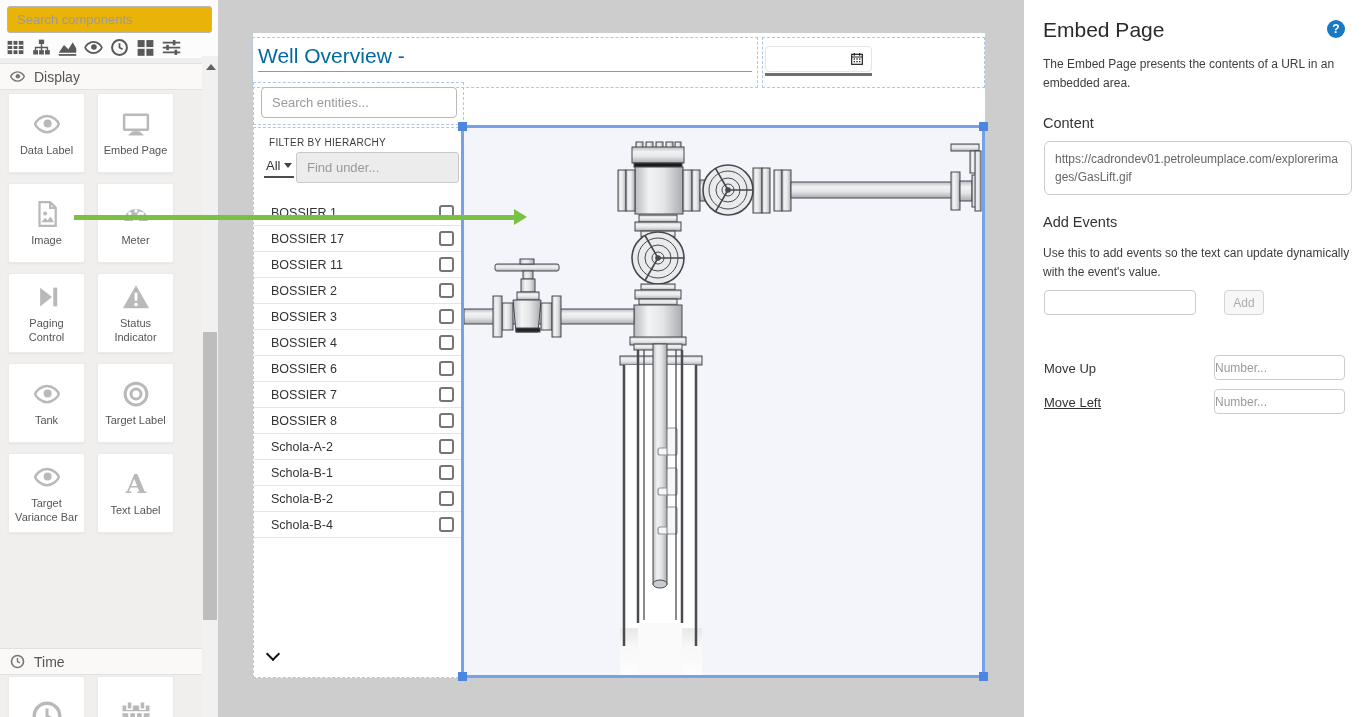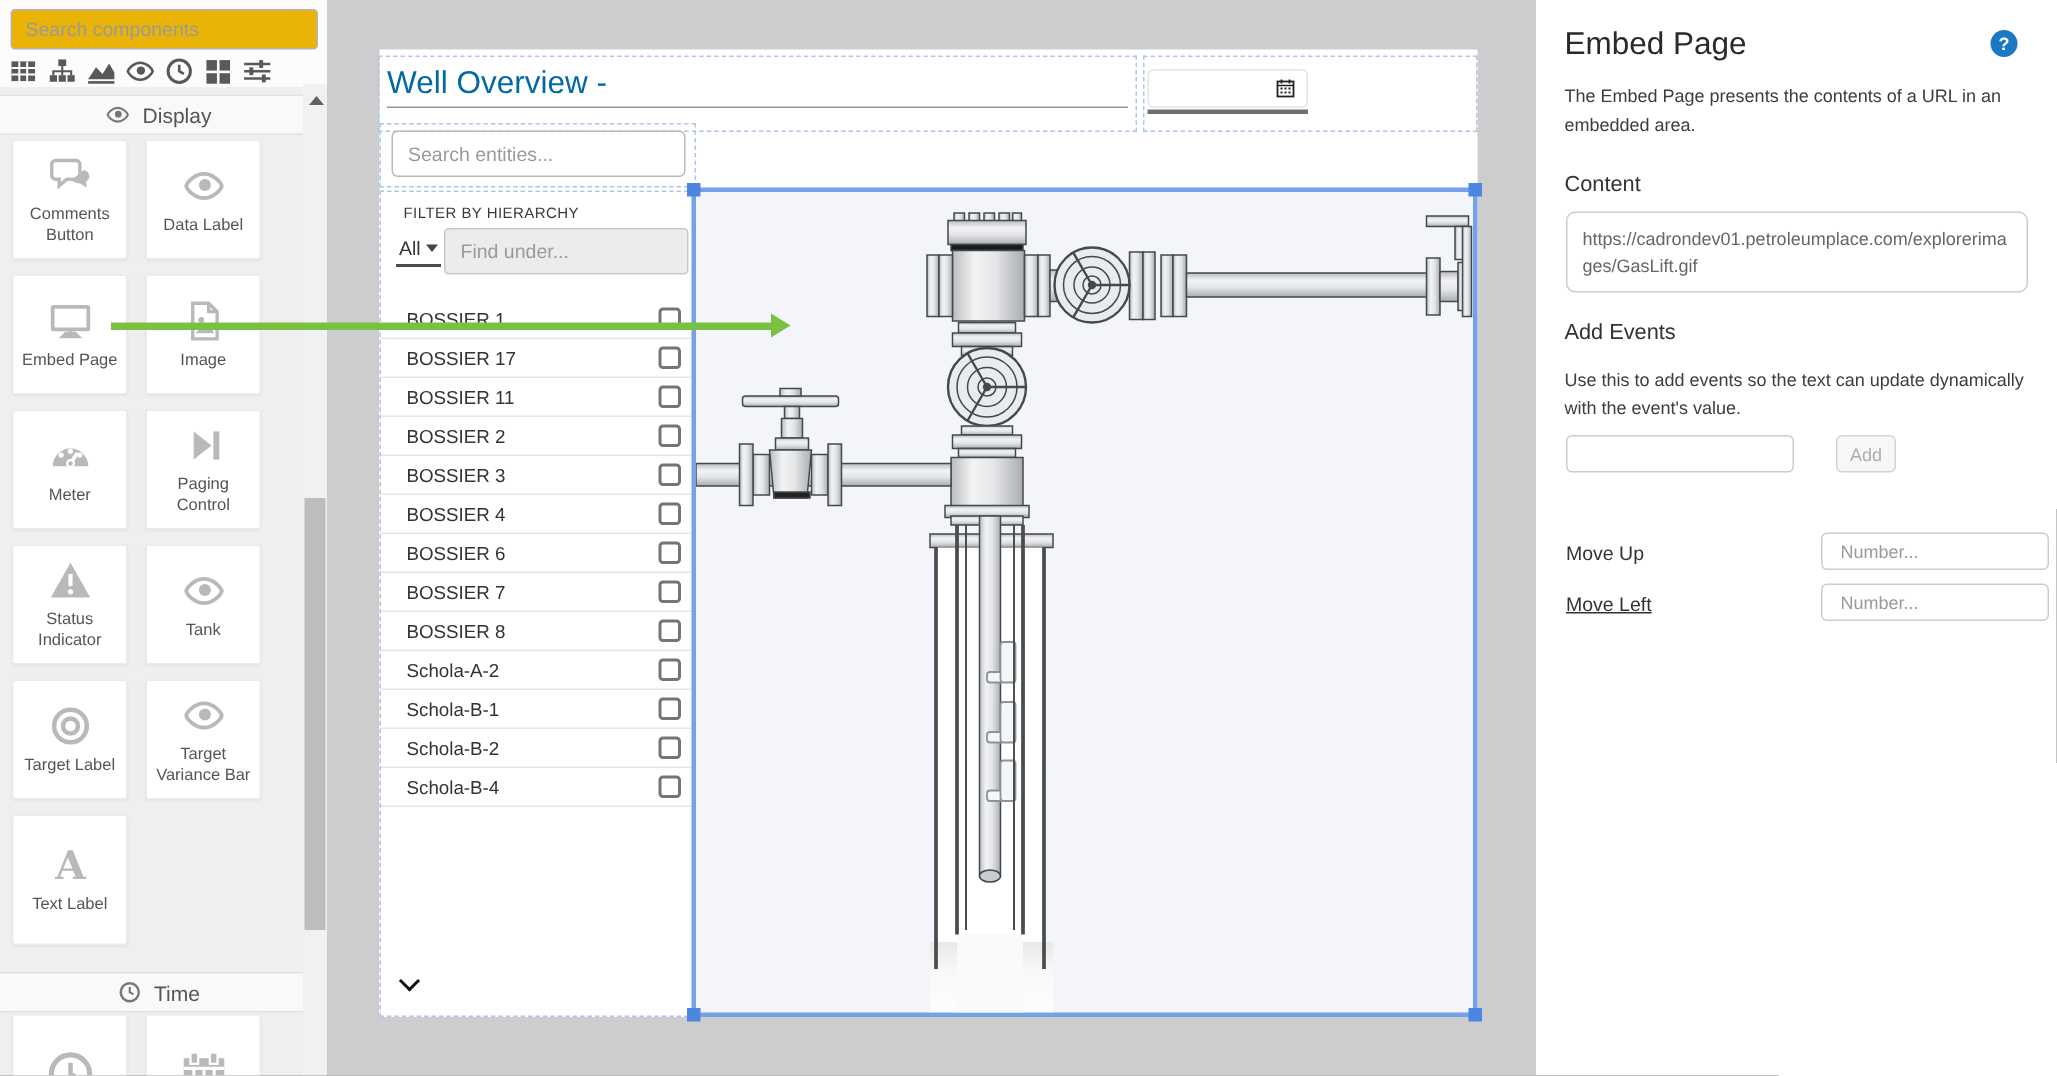--- a/index.html
+++ b/index.html
@@ -14,21 +14,21 @@
   
   .sidebar{left:0;top:0;width:218px;height:717px;background:#f1efee;}
   .sidebar-top{left:0;top:0;width:218px;height:58px;background:#fcfcfc;}
   .comp-search{left:7px;top:6px;width:205px;height:27px;border:1px solid #b5b5b5;border-radius:3px;
     padding-left:9px;font:13px "Liberation Sans",sans-serif;color:#444;background:#eab308;outline:none;}
   .comp-search::placeholder{color:#9a9a9a;}
   .toolbar{left:5px;top:37px;width:200px;height:21px;display:flex;gap:5px;color:#595959;}
   .toolbar .tb-icon{width:21px;height:21px;}
   .section-header{left:0;width:202px;height:27px;background:#faf9f8;border-top:1px solid #e3e1df;
     border-bottom:1px solid #e3e1df;display:flex;align-items:center;gap:8px;padding-left:9px;
-    font-size:14px;color:#555;justify-content:center;}
+    font-size:14px;color:#555;}
   .section-header .sec-icon{width:17px;height:17px;color:#777;flex:0 0 auto;}
   .tiles{left:8px;width:166px;display:grid;grid-template-columns:77px 77px;column-gap:12px;row-gap:10px;}
   .tiles-display{top:93px;grid-template-rows:repeat(5,80px) 87px;}
   .tiles-time{top:676px;grid-template-rows:80px;}
   .tile{background:#fff;border:1px solid #ecebe9;border-radius:2px;box-shadow:0 1px 2px rgba(0,0,0,.05);
     display:flex;flex-direction:column;align-items:center;justify-content:center;gap:5px;padding:5px 2px;}
   .tile-icon{width:30px;height:30px;color:#b9b9b9;}
   .tile-label{font-size:11px;line-height:1.22;color:#555;text-align:center;}
   .icon svg,.tile-icon svg,.tb-icon svg,.sec-icon svg{width:100%;height:100%;display:block;}
 
@@ -93,21 +93,21 @@
   .content-box{left:20px;top:141px;width:308px;min-height:52px;border:1px solid #ccc;border-radius:6px;
     padding:8px 10px;font-size:12px;line-height:1.5;color:#666;word-break:break-all;background:#fff;}
   .lbl-events{left:19px;top:214px;}
   .events-desc{left:19px;top:244px;width:312px;font-size:12px;line-height:1.55;color:#3d3d3d;}
   .event-input{left:20px;top:290px;width:152px;height:25px;border:1px solid #ccc;border-radius:4px;
     padding-left:8px;font:12px "Liberation Sans",sans-serif;outline:none;}
   .add-btn{left:200px;top:290px;width:40px;height:25px;background:#f7f7f7;border:1px solid #d4d4d4;
     border-radius:4px;color:#adadad;font-size:12px;display:flex;align-items:center;justify-content:center;}
   .move-label{font-size:13px;color:#333;}
   .lbl-moveup{left:20px;top:361px;} .lbl-moveleft{left:20px;top:395px;text-decoration:underline;}
-  .num-input{width:152px;height:25px;border:1px solid #ccc;border-radius:4px;padding-left:12px;
+  .num-input{width:131px;height:25px;border:1px solid #ccc;border-radius:4px;padding-left:0;
     font:12px "Liberation Sans",sans-serif;outline:none;}
   .num-input::placeholder{color:#9a9a9a;}
   .inp-moveup{left:190px;top:355px;} .inp-moveleft{left:190px;top:389px;}
 </style>
 </head>
 <body>
 
 <div class="page">
 
   <div class="abs sidebar">
@@ -185,29 +185,20 @@
       <span class="sec-icon icon">
           <svg viewBox="0 0 24 24">
             <path d="M12 5.5C7 5.5 3 10 2.5 12 3 14 7 18.5 12 18.5S21 14 21.5 12C21 10 17 5.5 12 5.5z" fill="none" stroke="currentColor" stroke-width="2"></path>
             <circle cx="12.5" cy="11.5" r="3.2" fill="currentColor"></circle>
           </svg>
         </span>
       <span>Display</span>
     </div>
     <div class="abs tiles tiles-display">
 
-        <div class="tile">
-          <span class="tile-icon icon">
-            <svg viewBox="0 0 24 24">
-              <path d="M4 4h11a2 2 0 012 2v6a2 2 0 01-2 2h-5l-4 3.5V14H4a2 2 0 01-2-2V6a2 2 0 012-2z" fill="none" stroke="currentColor" stroke-width="1.8"></path>
-              <path d="M19 9a3.5 3.5 0 013 3.4c0 1.3-.7 2.4-1.8 3l.5 3.1-3.5-2.3c-2 0-3.7-.8-4.5-2z" fill="currentColor"></path>
-            </svg>
-          </span>
-          <span class="tile-label">Comments Button</span>
-        </div>
 
         <div class="tile">
           <span class="tile-icon icon">
             <svg viewBox="0 0 24 24">
               <path d="M12 5.5C7 5.5 3 10 2.5 12 3 14 7 18.5 12 18.5S21 14 21.5 12C21 10 17 5.5 12 5.5z" fill="none" stroke="currentColor" stroke-width="2"></path>
               <circle cx="12.5" cy="11.5" r="3.2" fill="currentColor"></circle>
             </svg>
           </span>
           <span class="tile-label">Data Label</span>
         </div>

